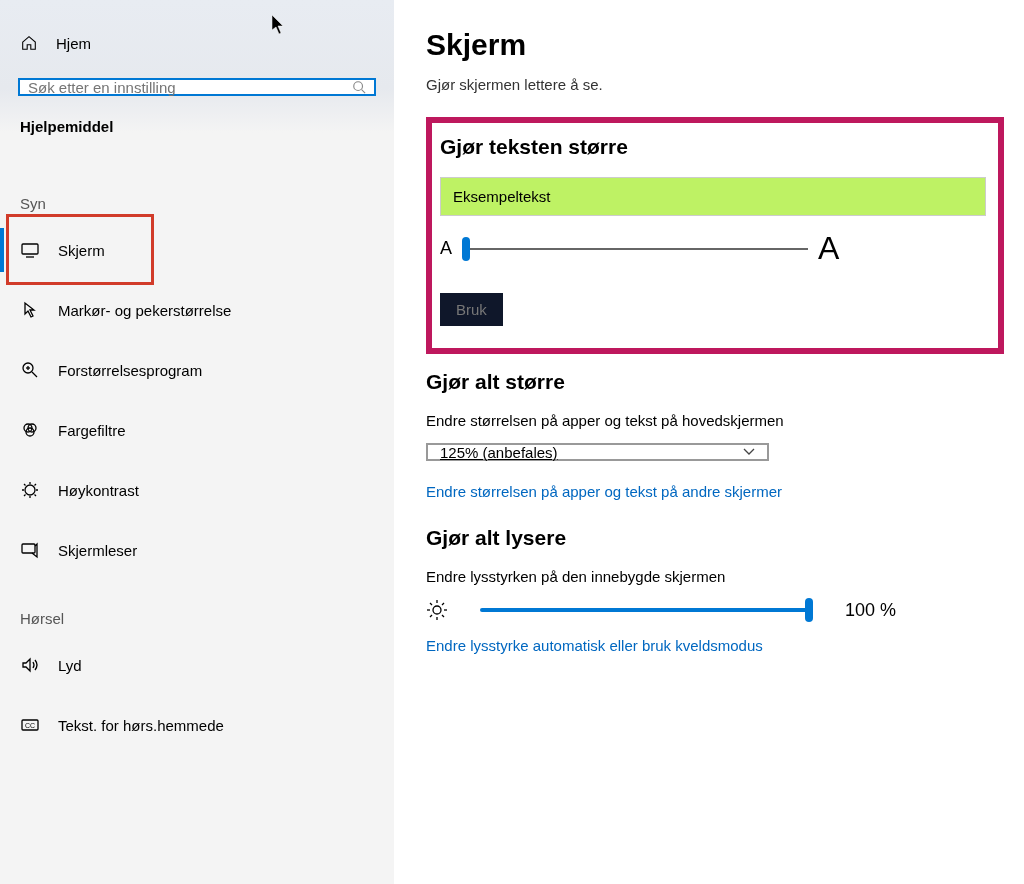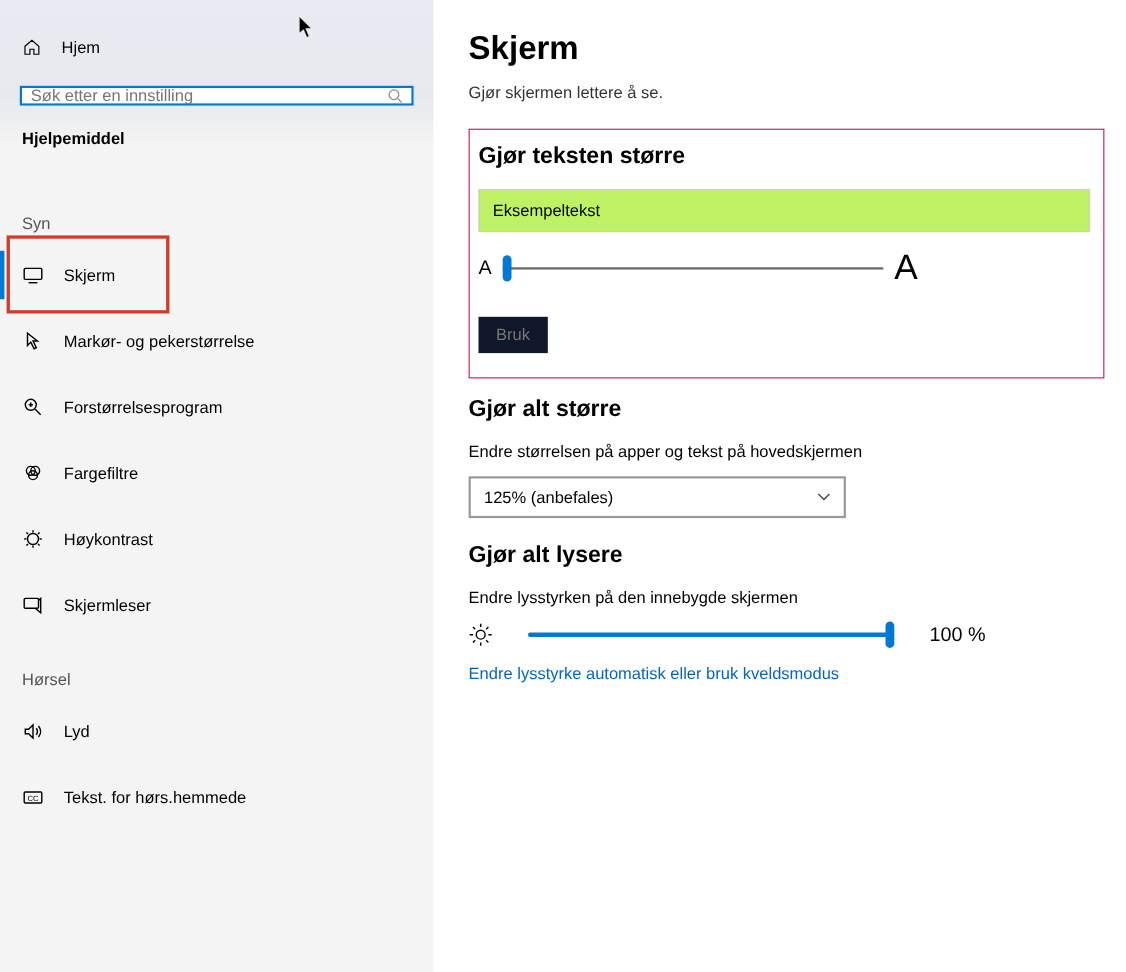--- a/index.html
+++ b/index.html
@@ -19,38 +19,38 @@
 .nav-item { display: flex; align-items: center; gap: 18px; padding: 0 0 0 20px; height: 60px; position: relative; cursor: pointer; }
 .nav-item.active::before { content: ""; position: absolute; left: 0; top: 8px; bottom: 8px; width: 4px; background: #0078d4; }
 .nav-highlight-box { position: absolute; border: 3px solid #d13b2a; pointer-events: none; }
 .nav-item .icon { width: 20px; height: 20px; display: flex; align-items: center; justify-content: center; }
 .nav-item .lbl { font-size: 15px; }
 
 .main { flex: 1; padding: 28px 20px 0 32px; overflow-y: auto; }
 .page-title { font-size: 30px; font-weight: 600; margin-bottom: 14px; }
 .page-sub { font-size: 15px; color: #333; margin-bottom: 24px; }
 
-.red-box { border: 1px solid #be185d; padding: 12px 12px 22px 8px; margin-bottom: 16px; }
+.red-box { border: 6px solid #be185d; padding: 12px 12px 22px 8px; margin-bottom: 16px; }
 .h2 { font-size: 21px; font-weight: 600; margin-bottom: 18px; }
 .sample-box { border: 1px solid #ccc; background: #bef264; padding: 10px 12px; font-size: 15px; margin-bottom: 14px; }
 .slider-hint { font-size: 15px; color: #111; margin-bottom: 20px; line-height: 1.45; }
 
 .text-slider { display: flex; align-items: center; gap: 10px; margin-bottom: 26px; }
 .text-slider .small-a { font-size: 18px; }
 .text-slider .big-a { font-size: 32px; }
 .track-wrap { position: relative; flex: 0 0 346px; height: 20px; display: flex; align-items: center; }
 .track-wrap .track { position: absolute; left: 0; right: 0; height: 2px; background: #666; }
 .track-wrap .thumb { position: absolute; width: 8px; height: 24px; background: #0078d4; border-radius: 4px; top: -2px; }
 
 .btn-disabled { background: #0f172a; color: #777; border: none; padding: 8px 16px; font-size: 15px; }
 .h2b { font-size: 21px; font-weight: 600; margin: 8px 0 18px; }
 
 .desc { font-size: 15px; margin-bottom: 10px; }
 .main-row { margin-bottom: 14px; }
-.select-like { width: 343px; height: 38px; border: 2px solid #999; display: flex; align-items: center; justify-content: space-between; padding: 0 12px; font-size: 15px; cursor: pointer; margin-bottom: 22px; }
+.select-like { width: 343px; height: 18px; border: 2px solid #999; display: flex; align-items: center; justify-content: space-between; padding: 0 12px; font-size: 15px; cursor: pointer; margin-bottom: 22px; text-decoration: underline; }
 .select-like .chev { font-size: 12px; color: #444; }
 .link { color: #0067c0; font-size: 15px; cursor: pointer; display: inline-block; margin-bottom: 18px; }
 
 .bright-row { display: flex; align-items: center; gap: 32px; margin: 6px 0 16px; }
 .bright-row .sun-ic { width: 22px; height: 22px; }
 .bright-track { position: relative; width: 333px; height: 20px; display: flex; align-items: center; }
 .bright-track .track { position: absolute; left: 0; right: 0; height: 4px; background: #0078d4; border-radius: 2px; }
 .bright-track .thumb { position: absolute; width: 8px; height: 24px; background: #0078d4; border-radius: 4px; top: -2px; right: 0; }
 .bright-val { font-size: 18px; }
 
@@ -210,20 +210,21 @@
 
   <div class="select-like">
     <span>125% (anbefales)</span>
     <span class="chev">
       <svg viewBox="0 0 12 8" width="12" height="8" fill="none" stroke="#444" stroke-width="1.3">
           <path d="M1 1 L6 6 L11 1"></path>
         </svg>
     </span>
   </div>
 
+  <div><span class="link">Endre størrelsen på apper og tekst på andre skjermer</span></div>
 
   <div class="h2b">Gjør alt lysere</div>
   <div class="desc main-row">Endre lysstyrken på den innebygde skjermen</div>
 
   <div class="bright-row">
     <span class="sun-ic">
       <svg viewBox="0 0 22 22" width="22" fill="none" stroke="#000" stroke-width="1.3">
           <circle cx="11" cy="11" r="4"></circle>
           <line x1="11" y1="1" x2="11" y2="4"></line>
           <line x1="11" y1="18" x2="11" y2="21"></line>

